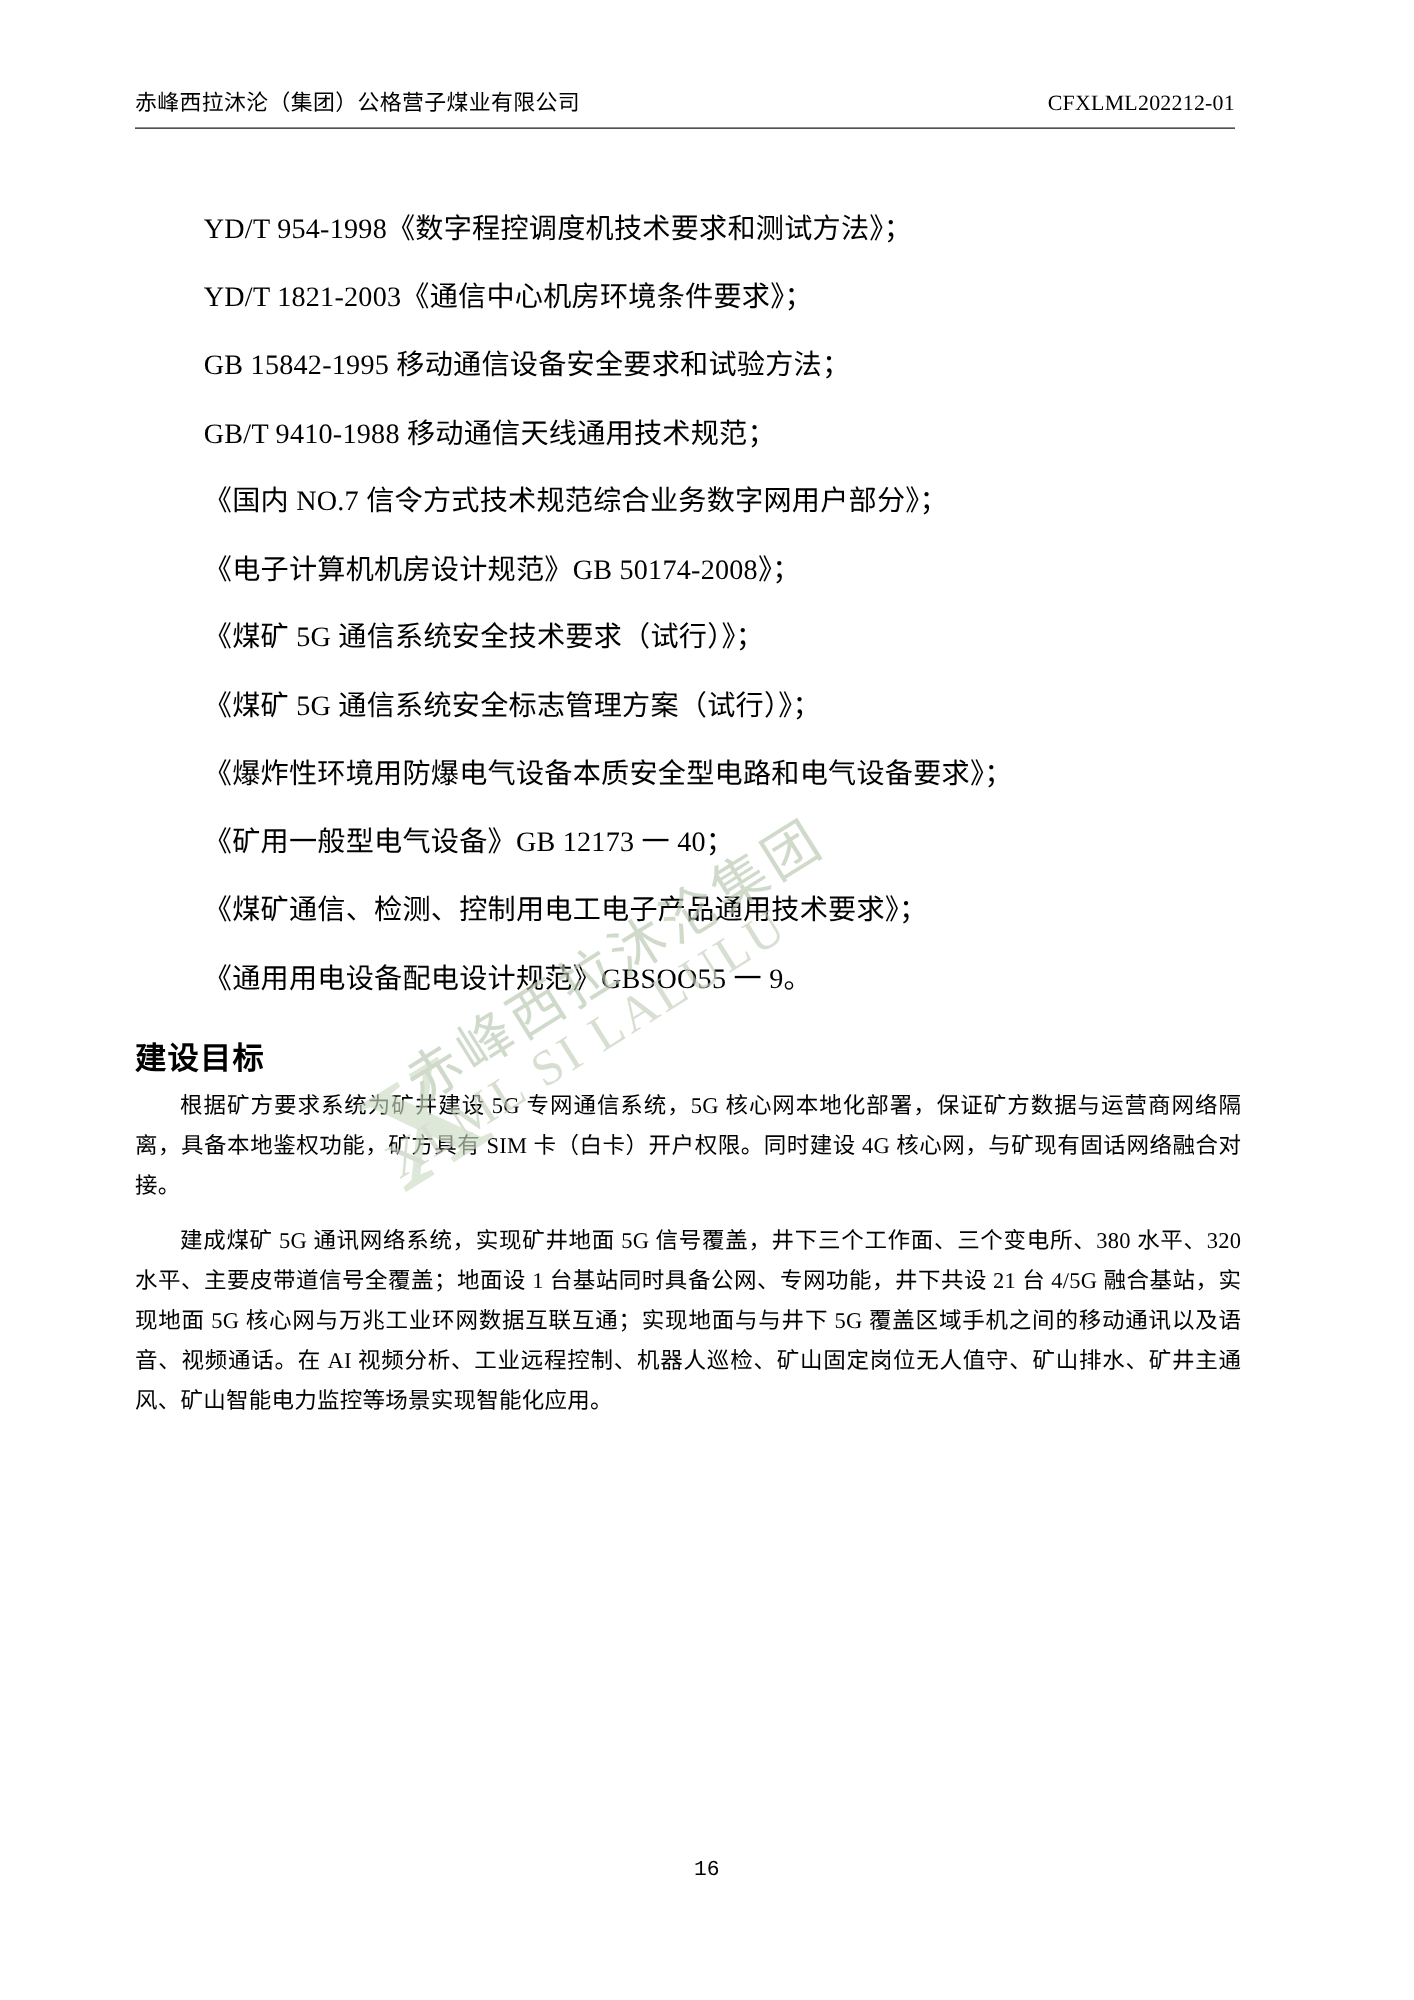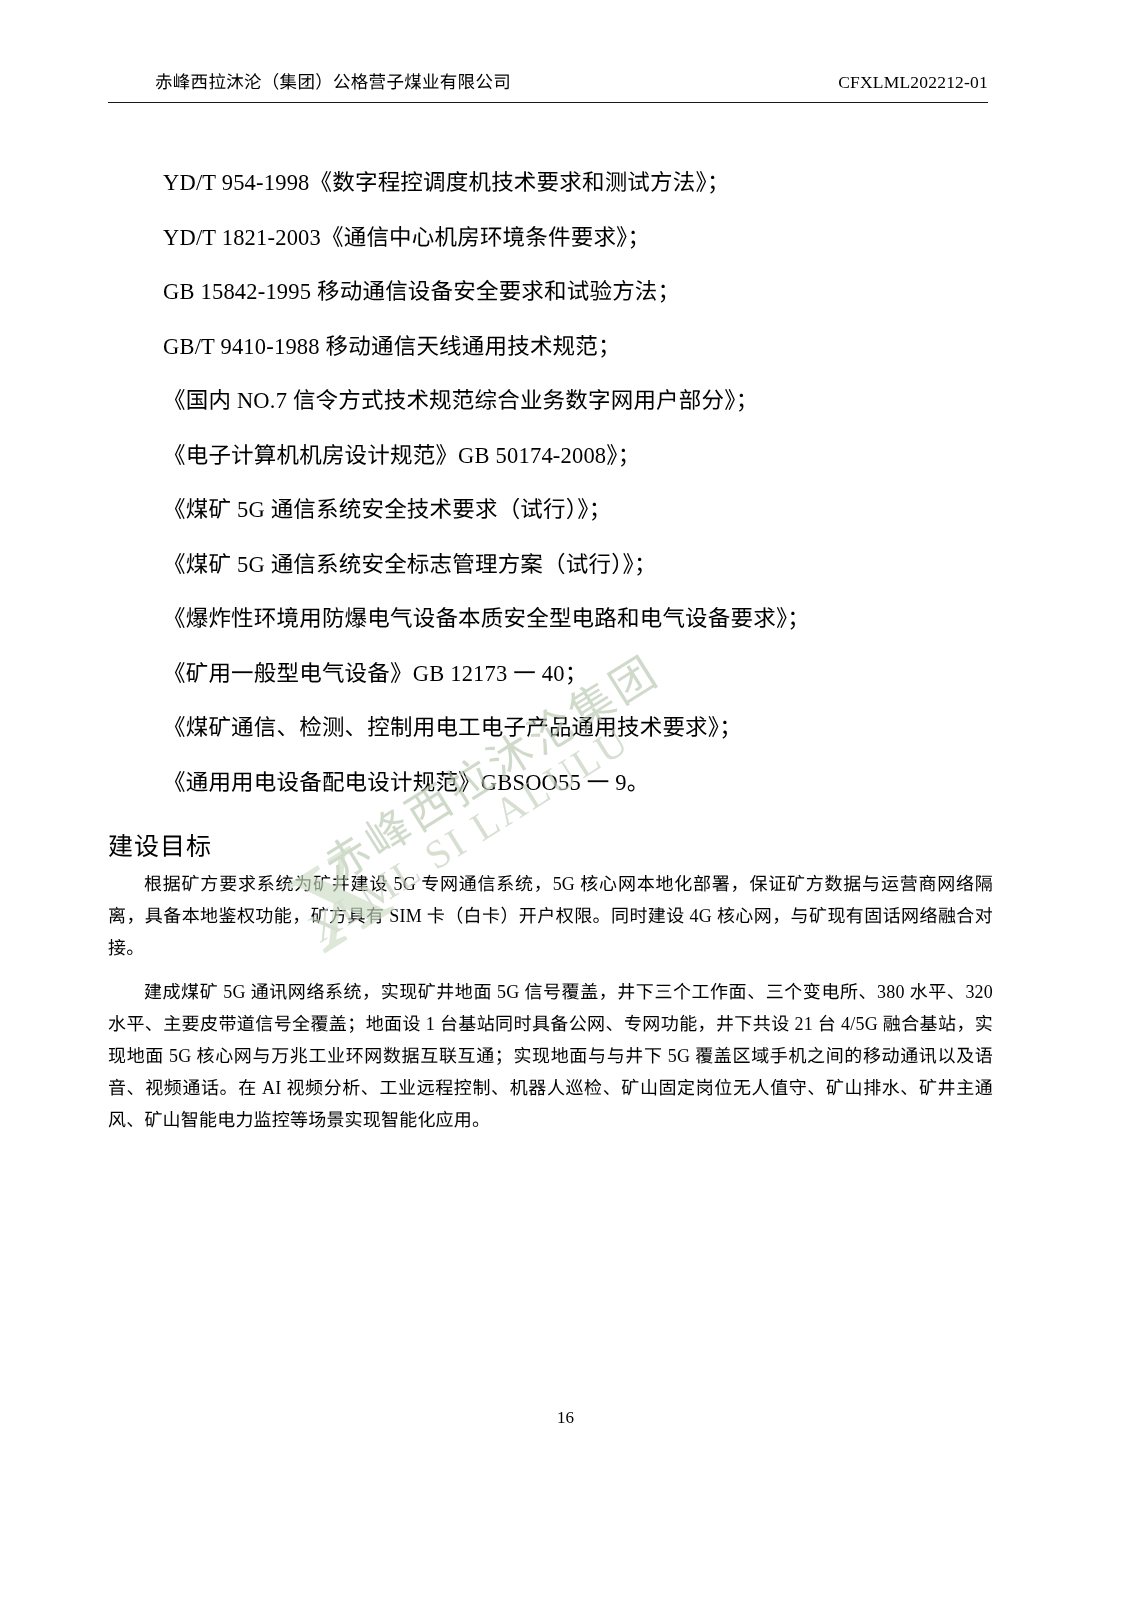--- a/index.html
+++ b/index.html
@@ -24,21 +24,21 @@
     top: 68px;
     width: 880px;
     display: flex;
     justify-content: space-between;
     align-items: flex-end;
     font-size: 17.5px;
     letter-spacing: 0.3px;
     padding-bottom: 9px;
     border-bottom: 1.2px solid #1a1a1a;
   }
-  .header-left { white-space: nowrap; margin-left: 47px; }
+  .header-left { white-space: nowrap; }
   .header-right {
     white-space: nowrap;
     font-family: "Liberation Serif", serif;
     letter-spacing: 0.2px;
   }
 
   
   .content {
     position: absolute;
     left: 108px;
@@ -50,21 +50,21 @@
     font-size: 22.5px;
     line-height: 1.0;
     margin: 12px 0 10px 0;
     padding: 10px 0 10px 55px;
     white-space: nowrap;
     letter-spacing: 0.2px;
   }
 
   h2.section-title {
     font-family: "Liberation Sans", "DejaVu Sans", sans-serif;
-    font-weight: normal;
+    font-weight: bold;
     font-size: 25px;
     margin: 22px 0 6px 0;
     padding-left: 0;
     letter-spacing: 1px;
   }
 
   p.para {
     font-size: 18px;
     line-height: 1.78;
     margin: 6px 0 12px 0;
@@ -72,23 +72,24 @@
     text-justify: inter-ideograph;
     text-indent: 2em;
     letter-spacing: 0.2px;
   }
 
   
   .page-number {
     position: absolute;
     left: 0;
     right: 0;
-    top: 1408px;
+    top: 1487px;
     text-align: center;
     font-size: 17px;
+    font-family: Liberation Mono, monospace;
   }
 
   
   .watermark {
     position: absolute;
     left: 270px;
     top: 540px;
     width: 520px;
     height: 460px;
     pointer-events: none;

